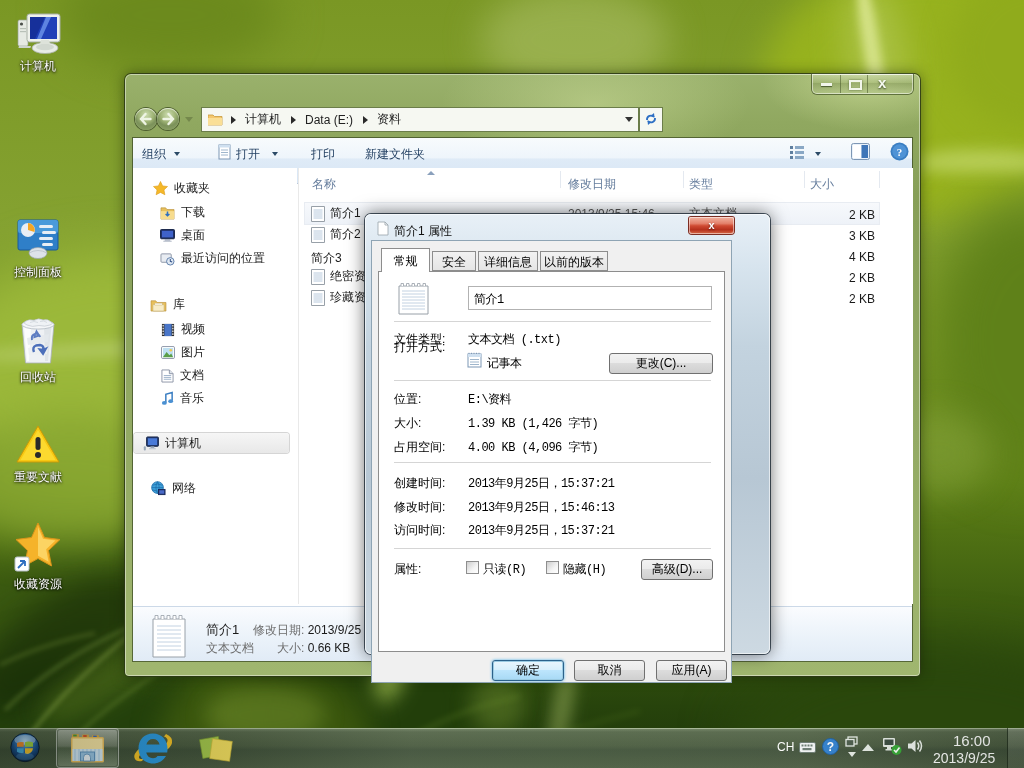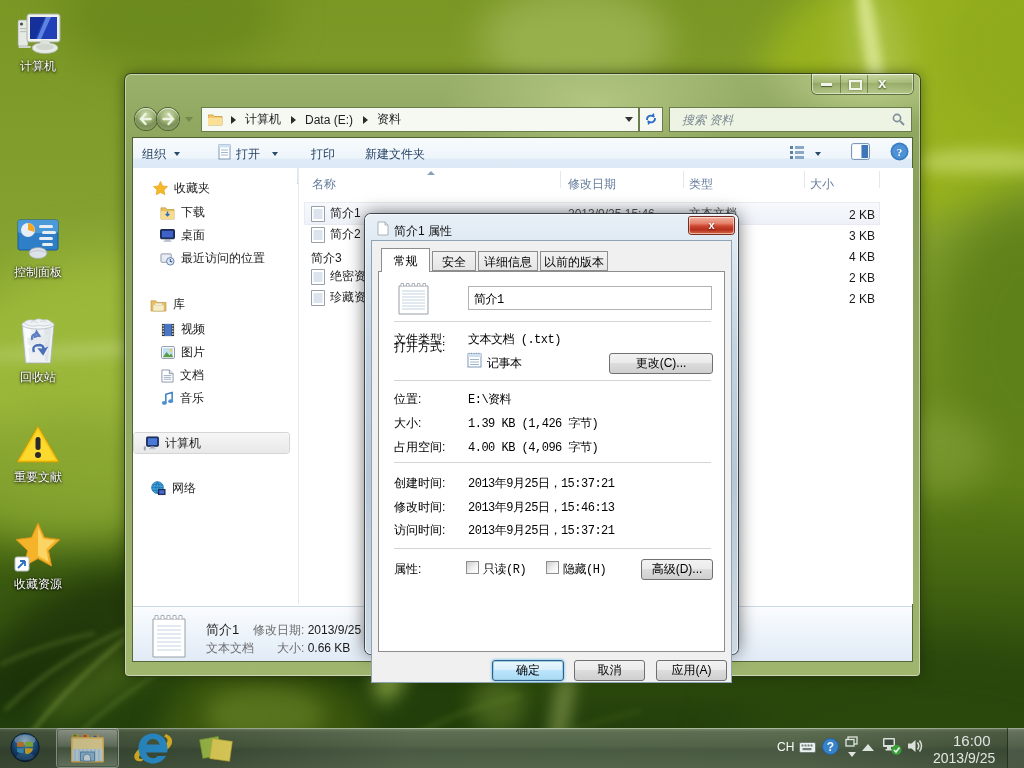--- a/index.html
+++ b/index.html
@@ -36,21 +36,21 @@
 #filelist{position:absolute;left:173px;top:94px;width:614px;height:436px;background:#fff;font-size:12px;color:#1a1a1a;border-left:1px solid #e9e9e9;}
 #details{position:absolute;left:8px;top:532px;width:779px;height:55px;background:linear-gradient(180deg,#fafcfe 0%,#eff5fb 40%,#e1ebf6 100%);border-top:1px solid #ccd9e8;box-sizing:border-box;font-size:12px;}
 .navrow{position:absolute;display:flex;align-items:center;gap:6px;white-space:nowrap;}
 .hdrtxt{position:absolute;top:8px;color:#647c9c;font-size:12px;}
 .vline{position:absolute;top:3px;height:17px;width:1px;background:#e4e9f0;}
 .frow{position:absolute;height:21px;display:flex;align-items:center;gap:5px;white-space:nowrap;}
 .fsize{position:absolute;width:60px;text-align:right;color:#1a1a1a;}
 
 #dlg{position:absolute;left:365px;top:214px;width:373px;height:440px;border-radius:6px;
  background:linear-gradient(180deg,#e8f0f7 0%,#d7e4ee 12%,#c3d3df 30%,#b7c7d4 60%,#cdd9e2 100%);
- box-shadow:0 0 18px rgba(0,0,0,.6),0 0 0 1px rgba(60,75,90,.9),inset 0 0 0 1px rgba(255,255,255,.6);}
+ box-shadow:0 0 18px rgba(0,0,0,.6),0 0 0 1px rgba(60,75,90,.9),inset 0 0 0 1px rgba(255,255,255,.6);padding-left:32px;}
 #dlgtitle{position:absolute;left:29px;top:9px;font-size:12px;color:#111;}
 #dlgclose{position:absolute;left:324px;top:3px;width:45px;height:17px;border-radius:2px 2px 3px 3px;
  background:linear-gradient(180deg,#f2b4a2 0%,#e3806a 38%,#cf4a32 52%,#b5301c 75%,#d86b48 100%);
  box-shadow:0 0 0 1px #7c2d22,inset 0 0 0 1px rgba(255,255,255,.5);color:#fff;font-weight:bold;font-size:11px;text-align:center;line-height:16px;text-shadow:0 1px 2px rgba(60,10,5,.8);}
 #dlginner{position:absolute;left:7px;top:27px;width:359px;height:441px;background:#f0f0f0;box-shadow:0 0 0 1px #8ea4b4;}
 .tab{position:absolute;box-sizing:border-box;border:1px solid #8d8d8d;font-size:12px;text-align:center;}
 #tabpage{position:absolute;left:6px;top:30px;width:347px;height:381px;background:#fff;border:1px solid #8d8d8d;box-sizing:border-box;}
 .dl{position:absolute;font-size:12px;color:#000;white-space:nowrap;}
 .dv{position:absolute;font-family:"Liberation Mono",monospace;font-size:12px;color:#000;white-space:nowrap;letter-spacing:-0.5px;}
 .hr{position:absolute;left:15px;width:317px;height:1px;background:#d5d5d5;}
@@ -136,27 +136,20 @@
     <span class="bcrumb" style="margin-left:10px"></span>
         <span style="margin-left:9px">资料</span>
     <span class="abs" style="left:423px;top:9px;width:0;height:0;border-left:4px solid transparent;border-right:4px solid transparent;border-top:5px solid #333;"></span>
   </div>
   <div id="refresh" class="abs" style="left:515px;top:34px;width:22px;height:23px;background:#f6f8f2;box-shadow:0 0 0 1px #6b7d4a;">
     <svg width="14" height="14" style="margin:4px" viewBox="0 0 14 14">
           <path d="M3 8 a4 4 0 0 1 7-3" fill="none" stroke="#2d6fc4" stroke-width="1.8"></path>
           <path d="M10 1 L10.5 5.5 L6.5 4 Z" fill="#2d6fc4"></path>
           <path d="M11 6 a4 4 0 0 1-7 3" fill="none" stroke="#2d6fc4" stroke-width="1.8"></path>
           <path d="M4 13 L3.5 8.5 L7.5 10 Z" fill="#2d6fc4"></path>
-        </svg>
-  </div>
-  <div id="search">
-    <span style="position:absolute;left:12px;top:4px;color:#7a8a90;font-style:italic;">搜索 资料</span>
-    <svg class="abs" style="left:222px;top:5px" width="13" height="13" viewBox="0 0 13 13">
-          <circle cx="5" cy="5" r="3.6" fill="none" stroke="#7d8f98" stroke-width="1.6"></circle>
-          <line x1="8" y1="8" x2="12" y2="12" stroke="#7d8f98" stroke-width="1.8"></line>
         </svg>
   </div>
   <div id="wincontent"></div>
   <div id="toolbar">
     <span class="tbitem" style="left:9px;">组织</span>
         <span class="tbitem tri" style="left:41px;top:14px;"></span>
     <svg class="tbitem" style="left:84px;top:6px" width="16" height="16" viewBox="0 0 16 16">
           <rect x="2" y="1" width="11" height="14" fill="#fff" stroke="#7d97b5"></rect>
           <rect x="2" y="1" width="11" height="2.5" fill="#cfe0f0"></rect>
           <line x1="4" y1="6" x2="11" y2="6" stroke="#9fb6cc"></line>

